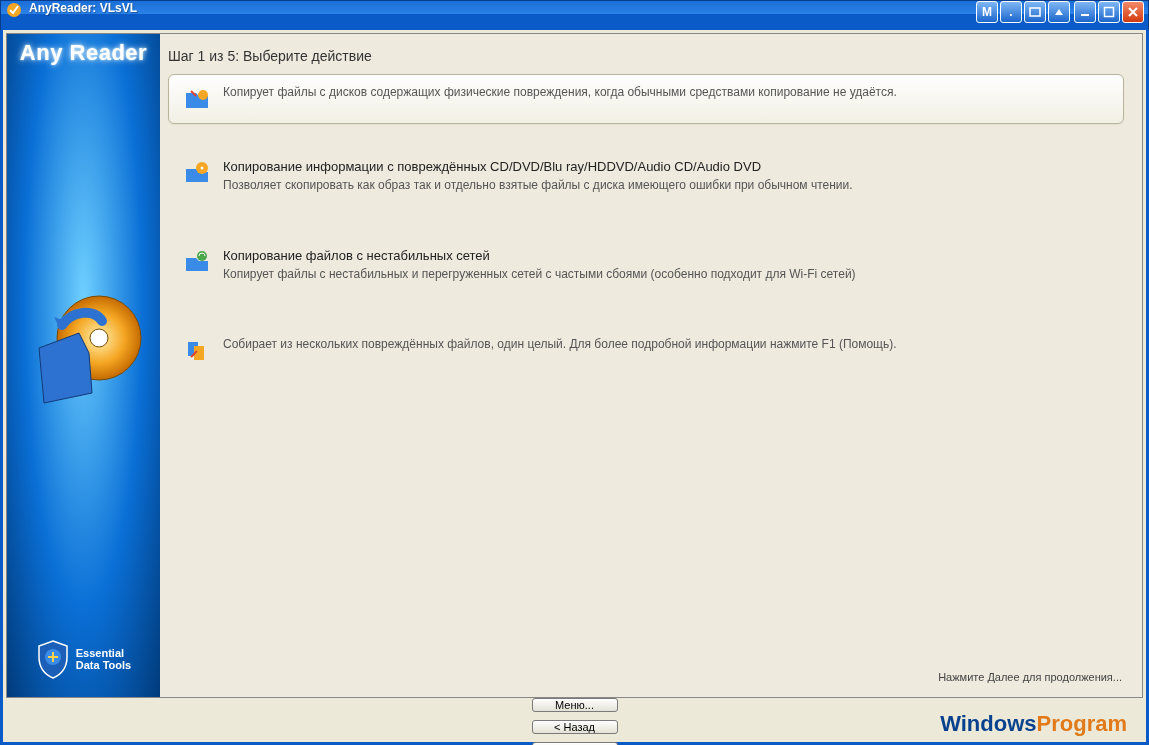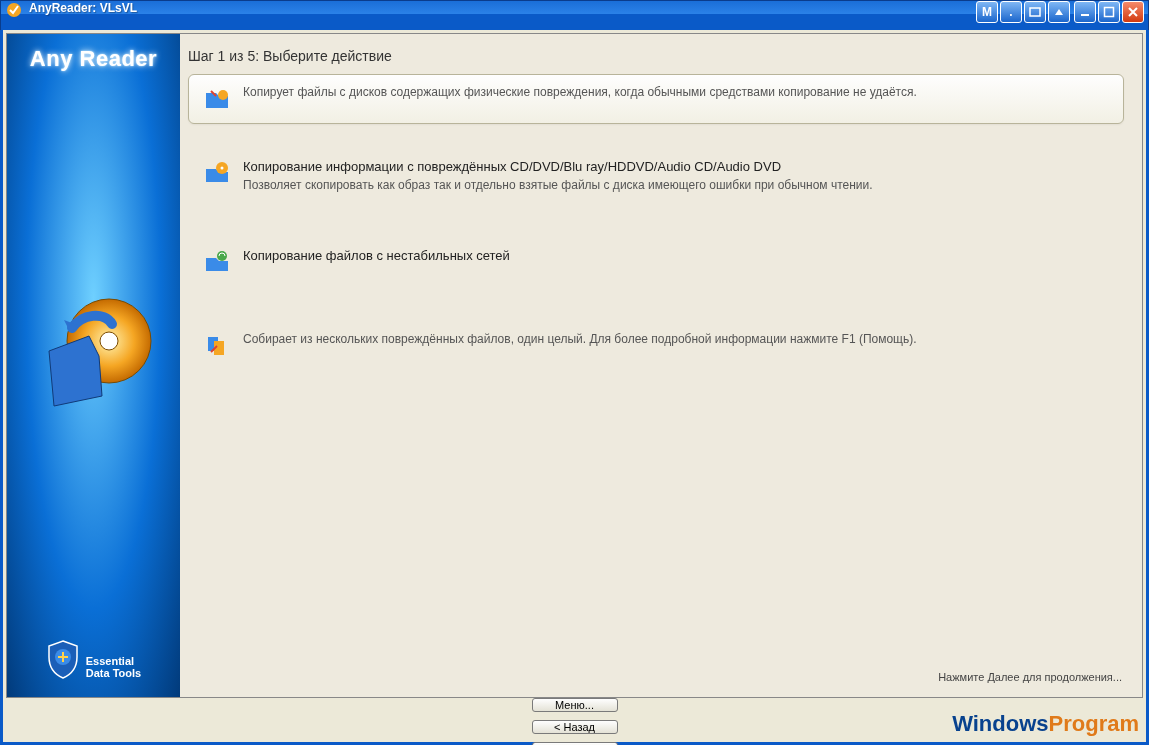--- a/index.html
+++ b/index.html
@@ -64,43 +64,43 @@
   .content-row {
     flex:1;
     display:flex;
     border: 1px solid #888;
     margin: 3px 3px 0 3px;
     background:#eeeade;
     overflow:hidden;
   }
   
   .sidebar {
-    width: 173px;
+    width: 153px;
     background: radial-gradient(ellipse at 50% 40%, #6fd0ff 0%, #0a6fd6 55%, #013a7a 100%);
     position:relative;
     color:#fff;
     display:flex;
     flex-direction:column;
     justify-content:space-between;
     align-items:center;
-    padding: 12px 0 18px 0;
+    padding: 6px 0 18px 0;
   }
   .sidebar .brand {
     font-family: "Trebuchet MS", sans-serif;
     font-size: 22px;
     font-weight:bold;
     text-shadow: 0 0 6px #fff, 0 0 2px #aee4ff;
     letter-spacing:.5px;
   }
   .sidebar .disc {
     width:120px; height:120px;
     position:relative;
   }
   .sidebar .footer-brand {
-    display:flex; align-items:flex-end; gap:6px;
+    display:flex; align-items:center; gap:6px;
     font-size:11px;
     line-height:1.1;
   }
   .sidebar .footer-brand .shield {
     width:34px; height:40px;
   }
 
   
   .main {
     flex:1;
@@ -171,21 +171,21 @@
     cursor:pointer;
     display:inline-flex;
     align-items:center;
     justify-content:center;
   }
   .spacer { flex:1; text-align:center; }
   .link { color:#1542c4; text-decoration:underline; font-size:11px; }
 
   .watermark {
     position:absolute;
-    right: 10px;
+    right: 22px;
     bottom: 8px;
     font-family: Arial, sans-serif;
     font-size: 22px;
     font-weight:bold;
     pointer-events:none;
   }
   .watermark .w1 { color:#08428e; }
   .watermark .w2 { color:#e07a1a; }
 </style>
 </head>
@@ -303,20 +303,21 @@
       <div class="option">
         <span class="opt-icon">
           <svg viewBox="0 0 28 28">
               <path d="M3 10h10l3 3h9v10H3z" fill="#3a8be8"></path>
               <circle cx="19" cy="8" r="5" fill="#4aa84a"></circle>
               <path d="M16 8a3 3 0 016 0" stroke="#fff" fill="none"></path>
             </svg>
         </span>
         <div>
           <div class="opt-title">Копирование файлов с нестабильных сетей</div>
+          <div class="opt-desc">Копирует файлы с нестабильных и перегруженных сетей с частыми сбоями (особенно подходит для Wi-Fi сетей)</div>
         </div>
       </div>
 
       <div class="option">
         <span class="opt-icon">
           <svg viewBox="0 0 28 28">
               <rect x="5" y="5" width="10" height="14" fill="#3a8be8"></rect>
               <rect x="11" y="9" width="10" height="14" fill="#f5a623"></rect>
               <path d="M8 20l6-6" stroke="#d43" stroke-width="2"></path>
             </svg>

